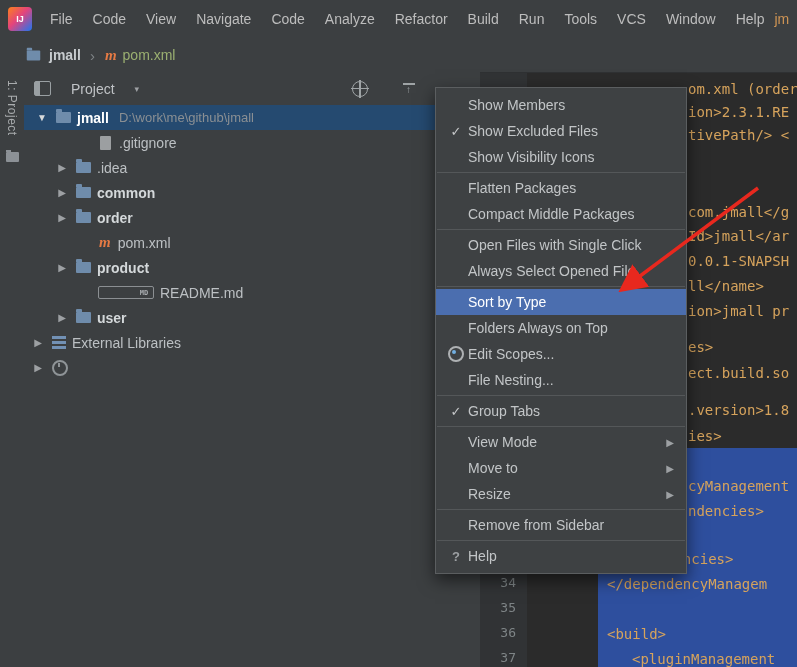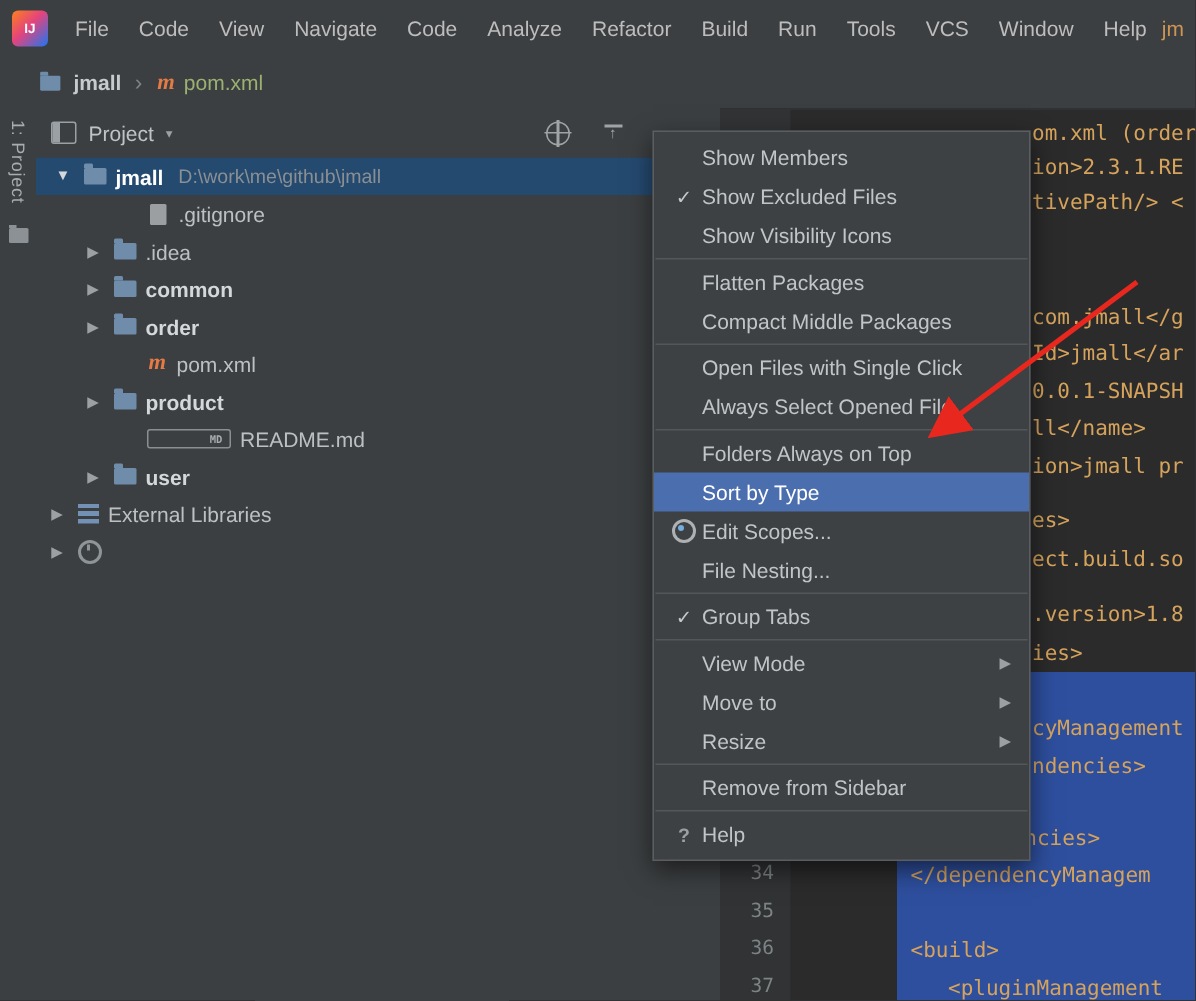--- a/index.html
+++ b/index.html
@@ -49,21 +49,21 @@
   .i-stripfolder{width:13px;height:10px;position:relative;background:#8c9196;border-radius:1px;flex:none;}
   .i-stripfolder::before{content:"";position:absolute;top:-2px;left:0;width:5px;height:2px;background:#8c9196;}
 
   
   .strip{position:absolute;left:0;top:72px;bottom:0;width:24px;border-right:1px solid #2f3133;
          display:flex;flex-direction:column;align-items:center;padding-top:8px;gap:16px;background:#3c3f41;}
   .vlabel{writing-mode:vertical-rl;font-size:12px;color:#a9acae;letter-spacing:.5px;white-space:nowrap;}
 
   
   .panel{position:absolute;left:24px;top:72px;width:456px;bottom:0;background:#3c3f41;}
-  .phead{height:33px;display:flex;align-items:center;gap:8px;padding:0 64px 0 10px;}
+  .phead{height:33px;display:flex;align-items:center;gap:20px;padding:0 64px 0 10px;}
   .ptitle{font-size:14px;color:#c0c3c6;}
   .pdrop{font-size:9px;color:#9da0a3;}
   .pspacer{flex:1;}
   .tree{position:absolute;top:33px;left:0;right:0;bottom:0;overflow:hidden;}
   .row{display:flex;align-items:center;height:25px;gap:6px;padding-right:8px;cursor:default;white-space:nowrap;}
   .twisty{width:16px;font-size:10px;color:#9da0a3;text-align:center;flex:none;}
   .twisty.open{color:#d6d9db;}
   .tlabel{font-size:14px;color:#bcc0c3;}
   .tlabel.b{font-weight:700;color:#d4d8da;}
   .row.sel{background:#254a70;}
@@ -252,27 +252,27 @@
     <div class="cm-sep"></div>
     <div class="cm-item">
       <span class="cm-gut"></span>
       <span>Open Files with Single Click</span>
     </div>
     <div class="cm-item">
       <span class="cm-gut"></span>
       <span>Always Select Opened File</span>
     </div>
     <div class="cm-sep"></div>
+    <div class="cm-item hl">
+      <span class="cm-gut"></span>
+      <span>Sort by Type</span>
+    </div>
     <div class="cm-item">
       <span class="cm-gut"></span>
       <span>Folders Always on Top</span>
-    </div>
-    <div class="cm-item hl">
-      <span class="cm-gut"></span>
-      <span>Sort by Type</span>
     </div>
     <div class="cm-item">
       <span class="cm-gut">
           <span class="i-scope"></span>
         </span>
       <span>Edit Scopes...</span>
     </div>
     <div class="cm-item">
       <span class="cm-gut"></span>
       <span>File Nesting...</span>

